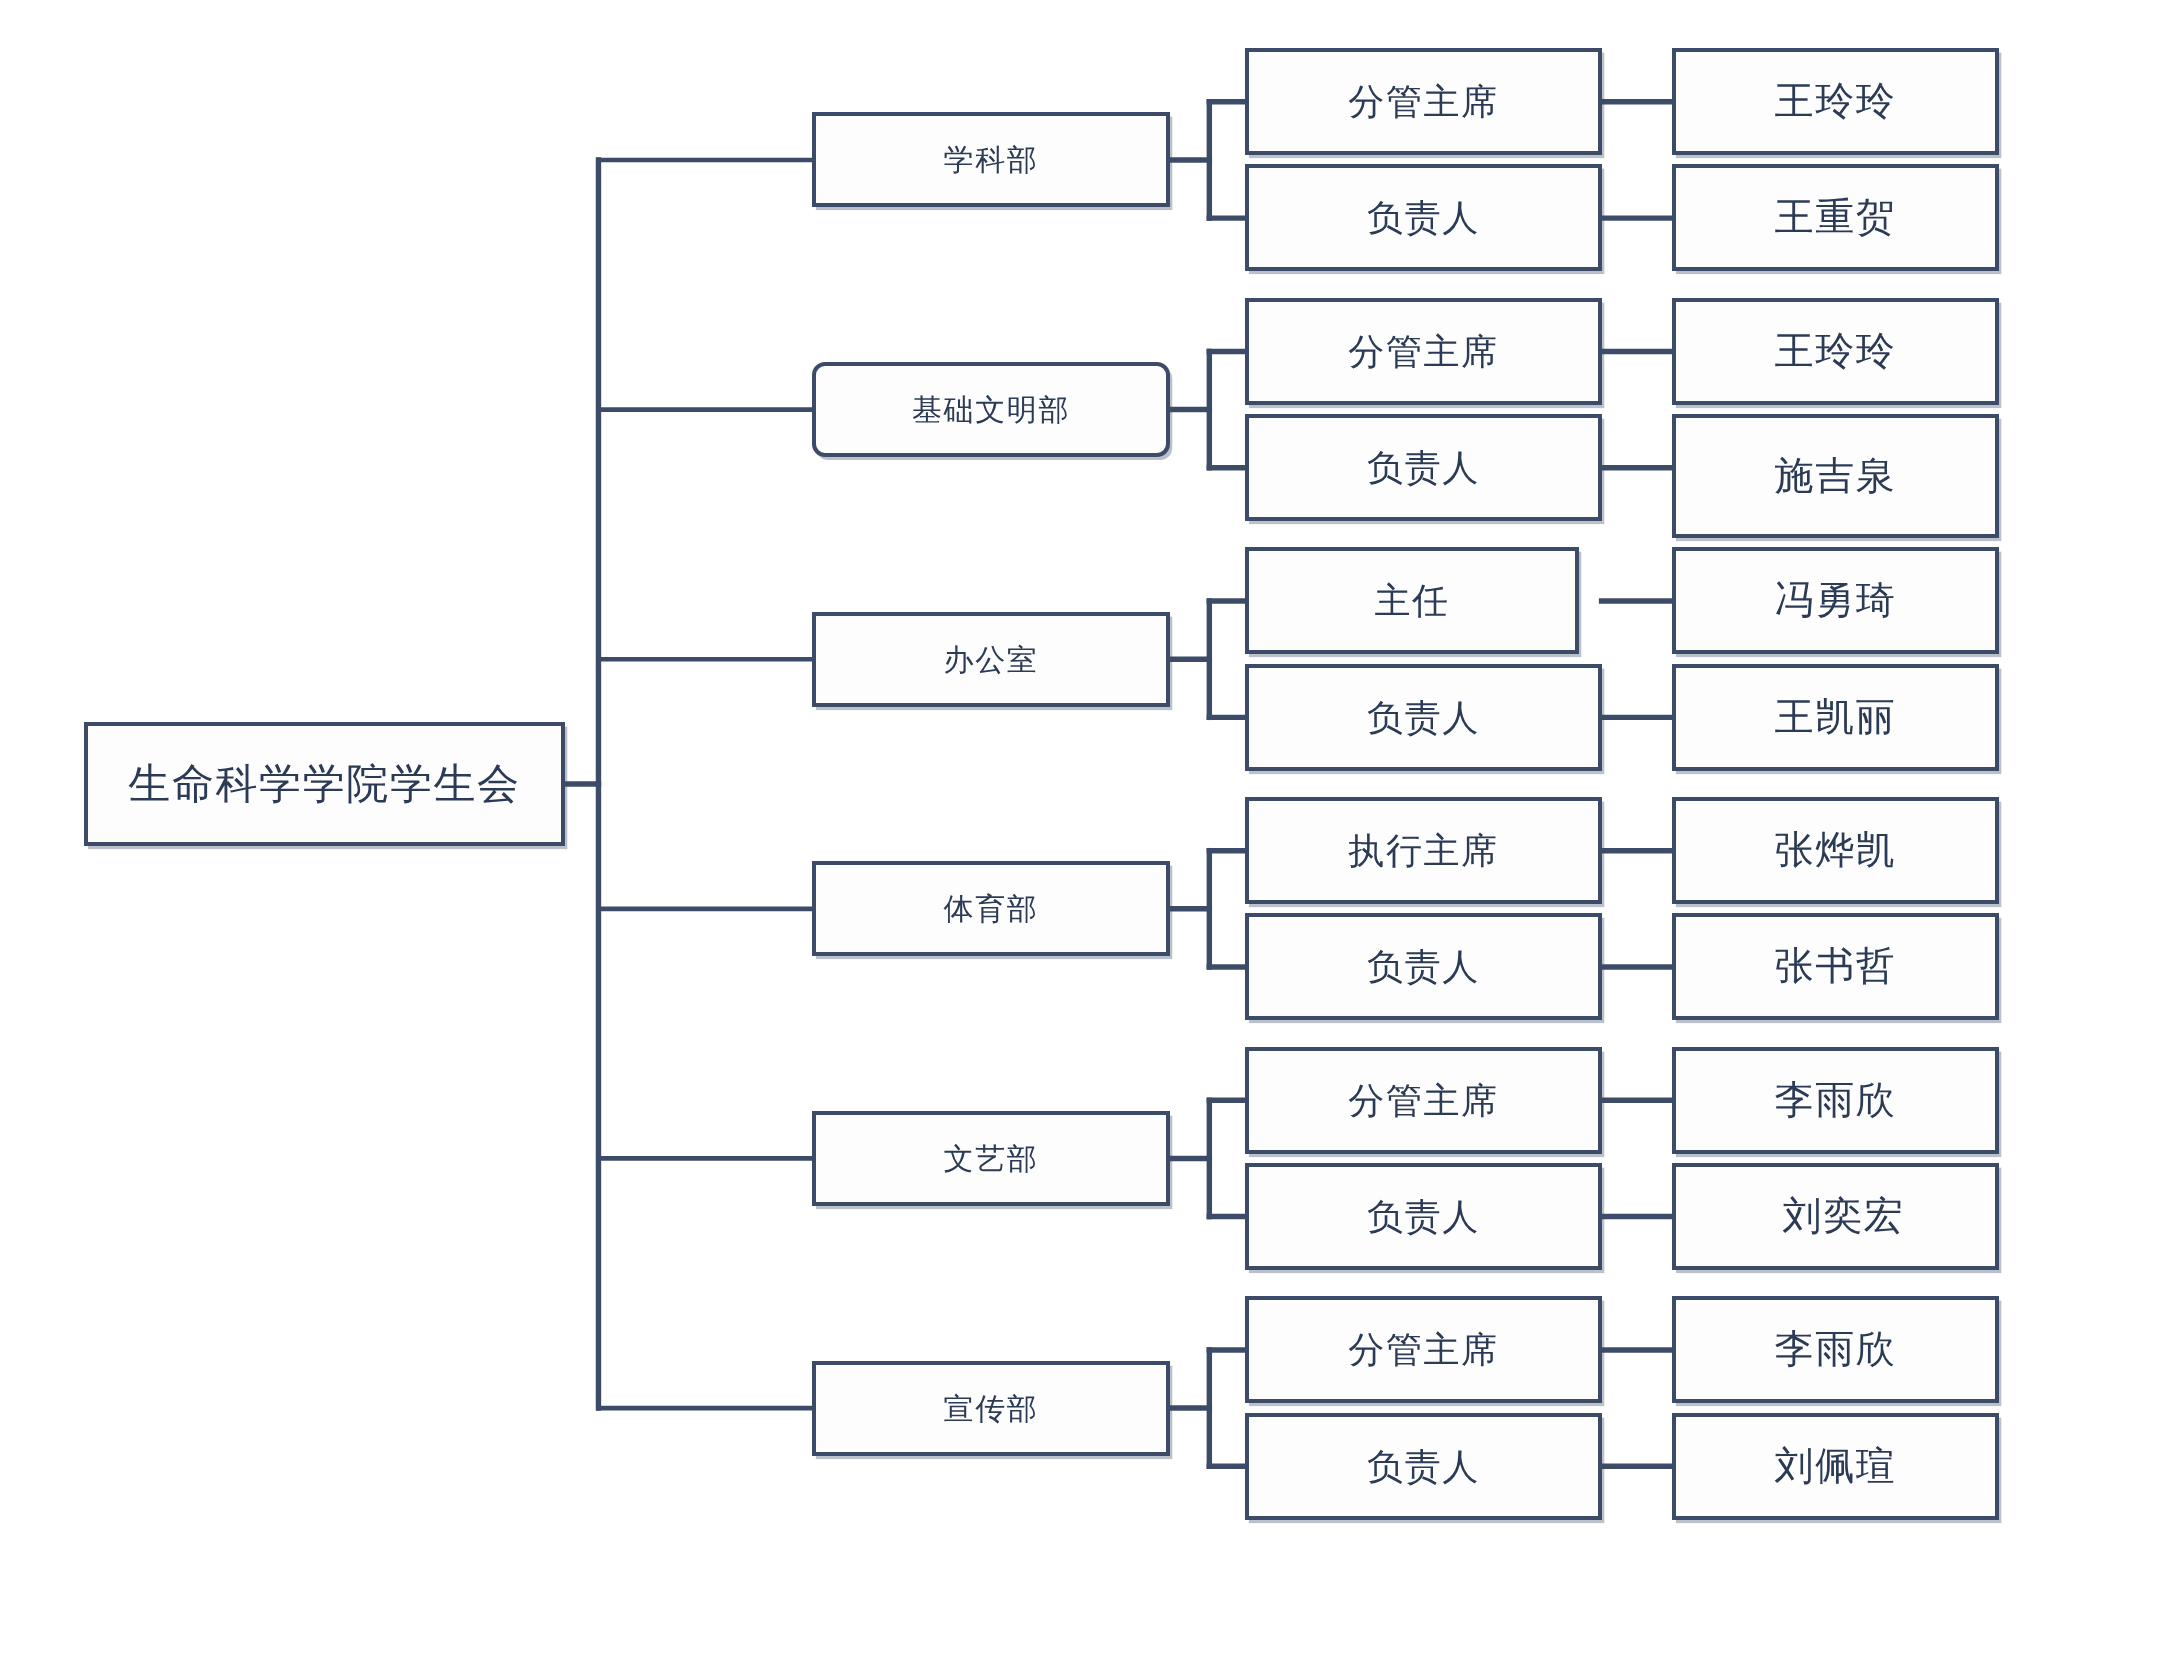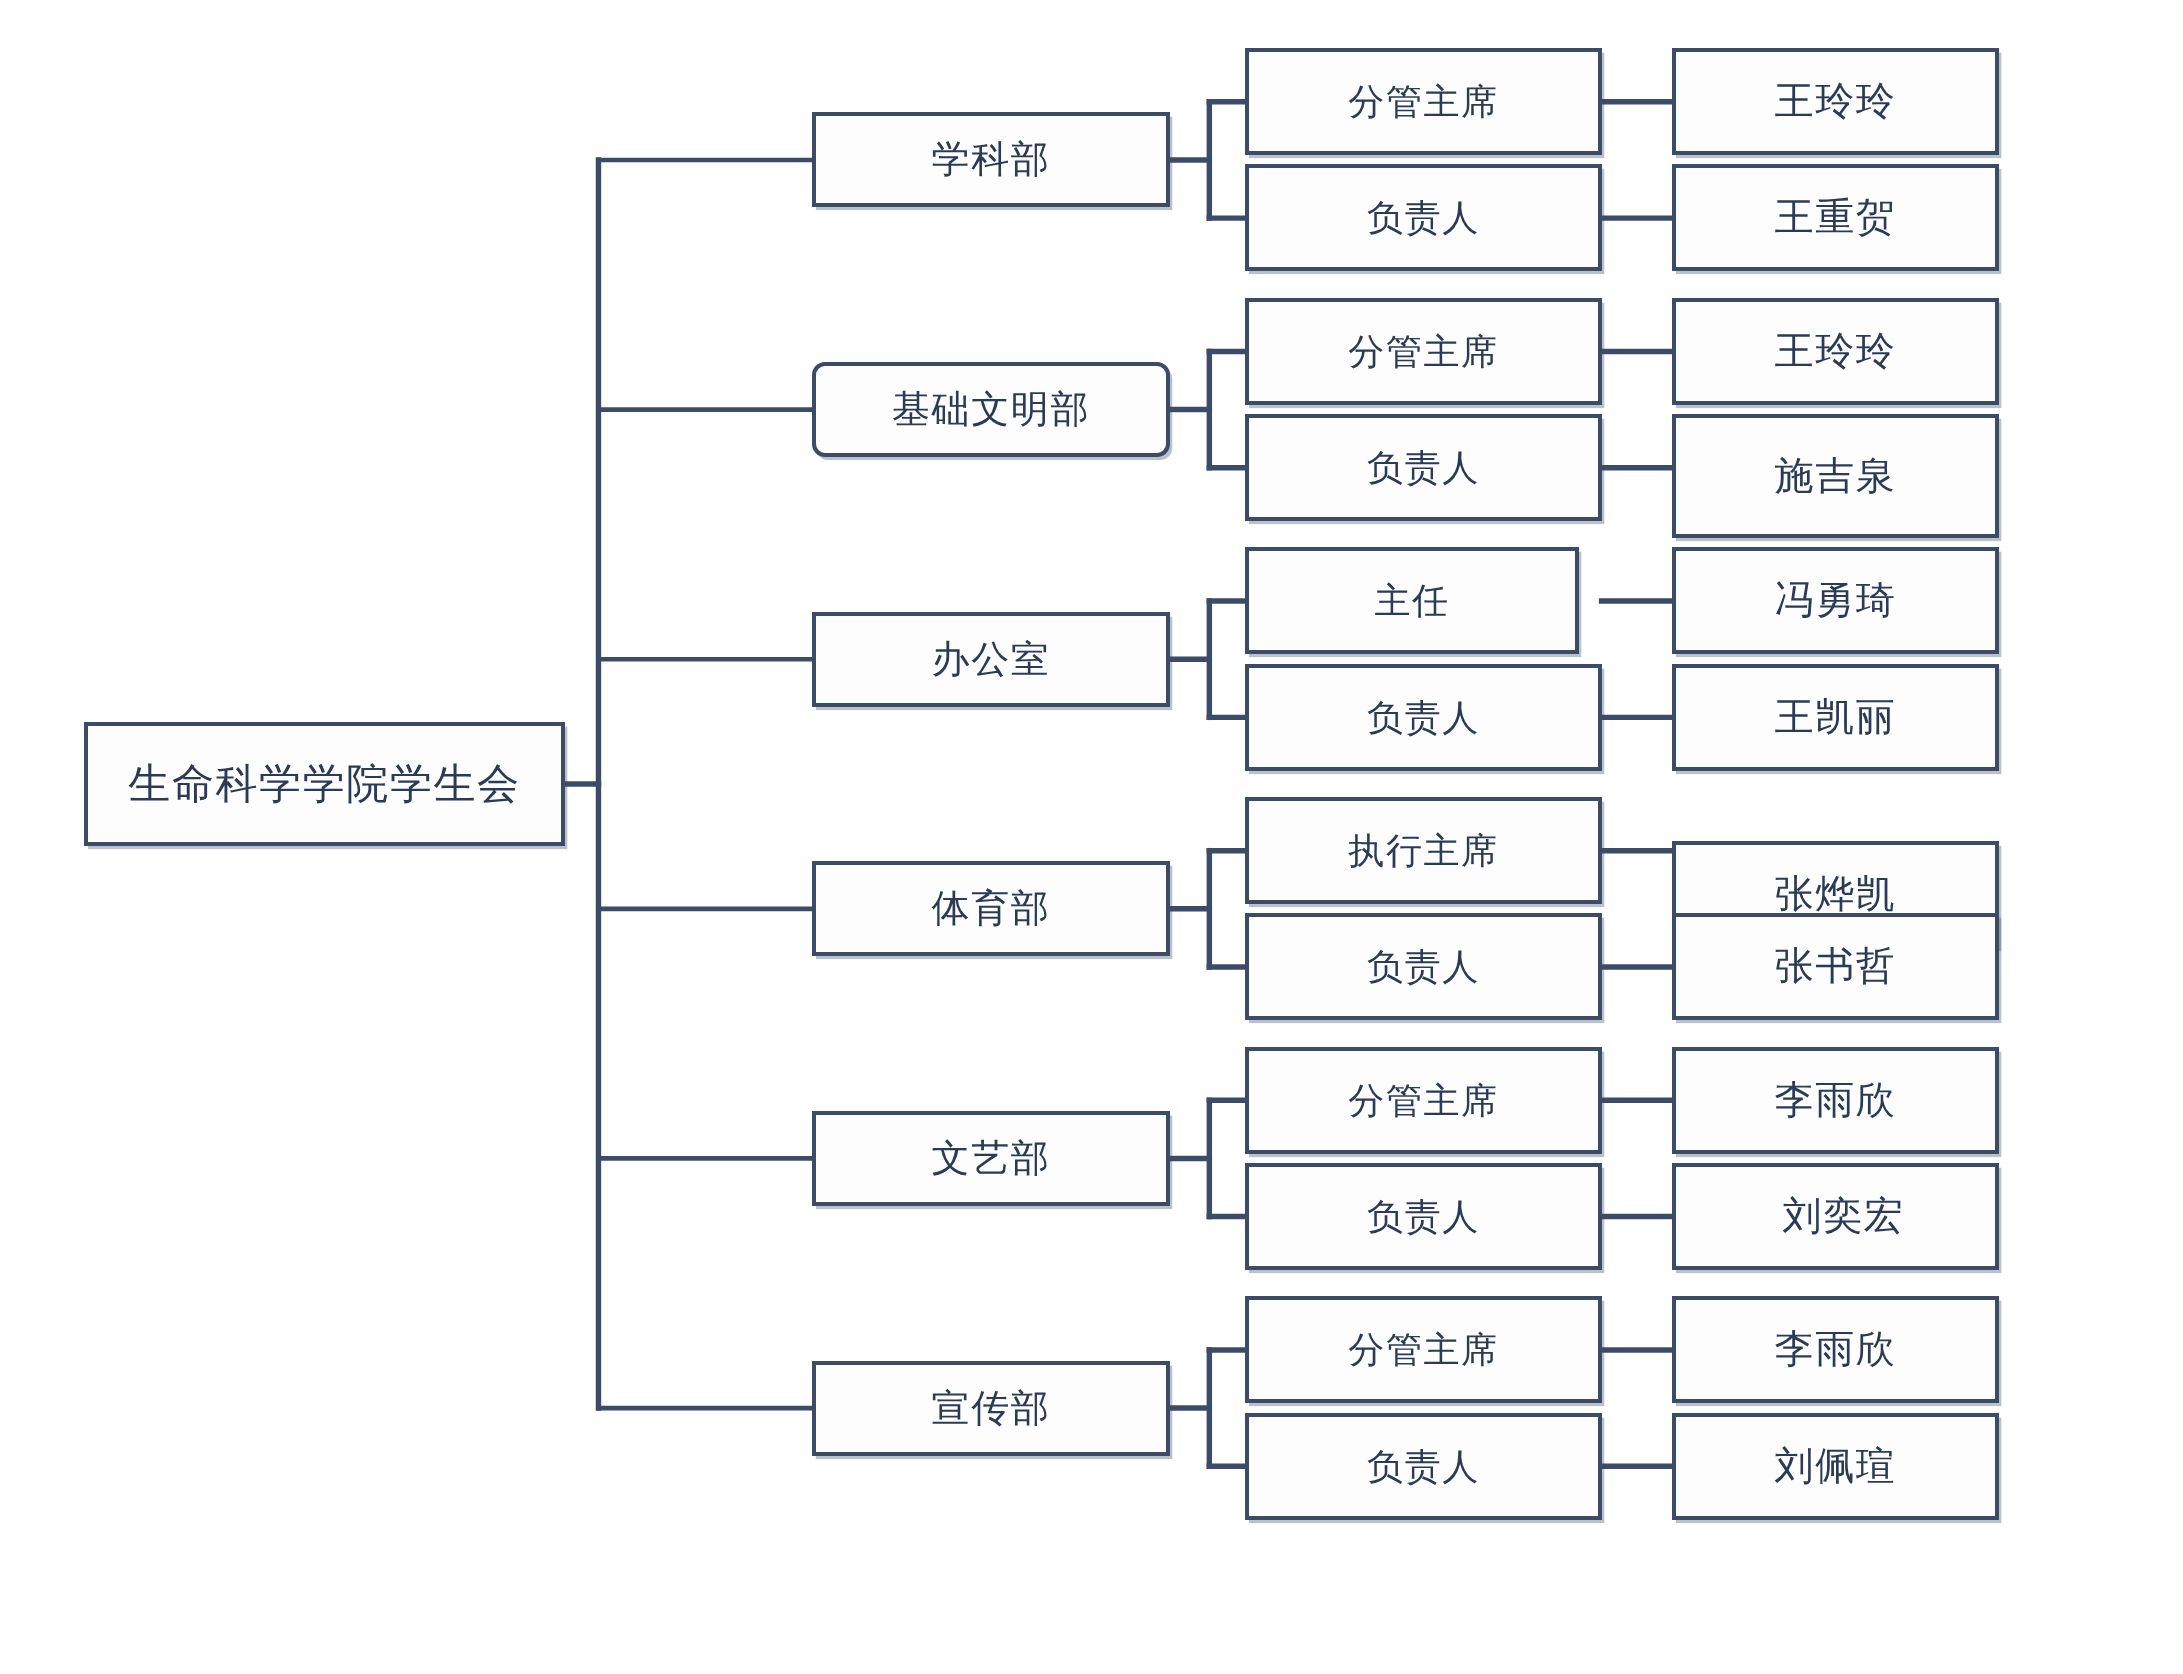--- a/index.html
+++ b/index.html
@@ -38,21 +38,21 @@
   }
   .node span {
     display: block;
     line-height: 1.1;
     white-space: nowrap;
   }
   .node-root {
     font-size: 42px;
   }
   .node-dept {
-    font-size: 38px;
+    font-size: 30px;
   }
   .node-role {
     font-size: 36px;
   }
   .node-person {
     font-size: 39px;
   }
 </style>
 </head>
 <body>
@@ -146,21 +146,21 @@
       </div>
       <div class="node node-person" style="left: 1672px; top: 664px; width: 327px; height: 107px;">
         <span>王凯丽</span>
       </div>
       <div class="node node-dept" style="left: 812px; top: 612px; width: 358px; height: 95px;">
         <span>办公室</span>
       </div>
       <div class="node node-role" style="left: 1245px; top: 797px; width: 357px; height: 107px;">
         <span>执行主席</span>
       </div>
-      <div class="node node-person" style="left: 1672px; top: 797px; width: 327px; height: 107px; margin-top: 44px;">
+      <div class="node node-person" style="left: 1672px; top: 797px; width: 327px; height: 107px;">
         <span>张烨凯</span>
       </div>
       <div class="node node-role" style="left: 1245px; top: 913px; width: 357px; height: 107px;">
         <span>负责人</span>
       </div>
       <div class="node node-person" style="left: 1672px; top: 913px; width: 327px; height: 107px;">
         <span>张书哲</span>
       </div>
       <div class="node node-dept" style="left: 812px; top: 861px; width: 358px; height: 95px;">
         <span>体育部</span>

